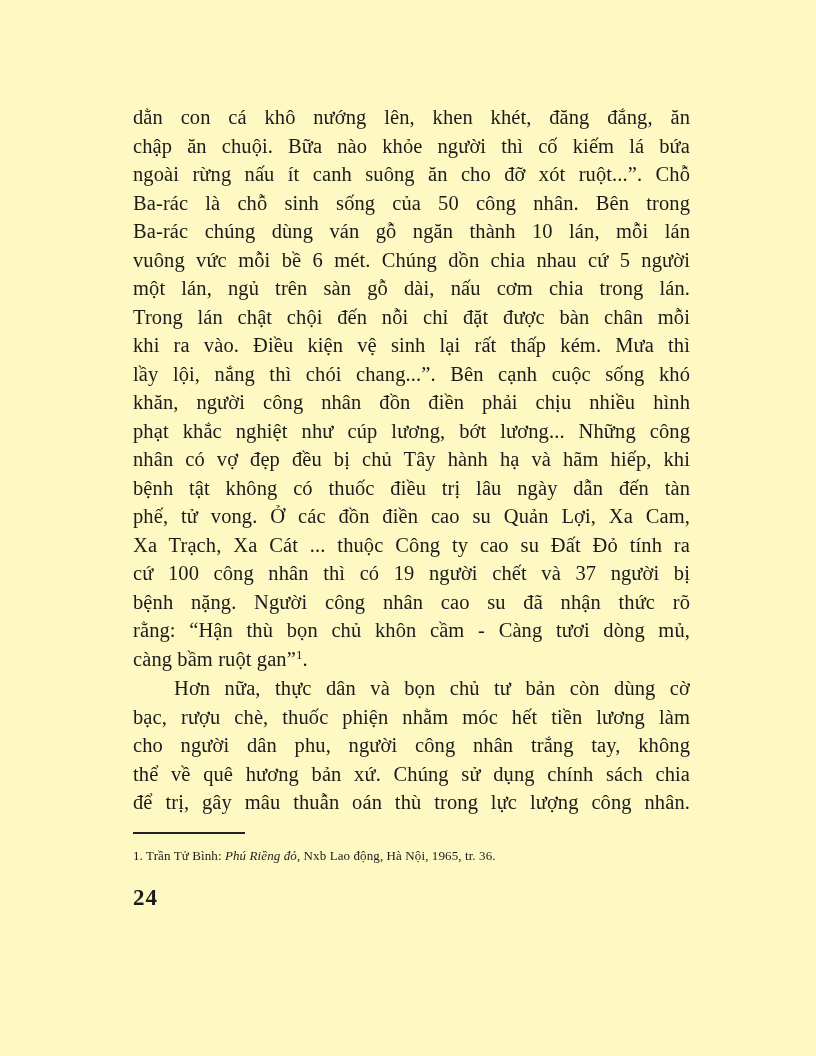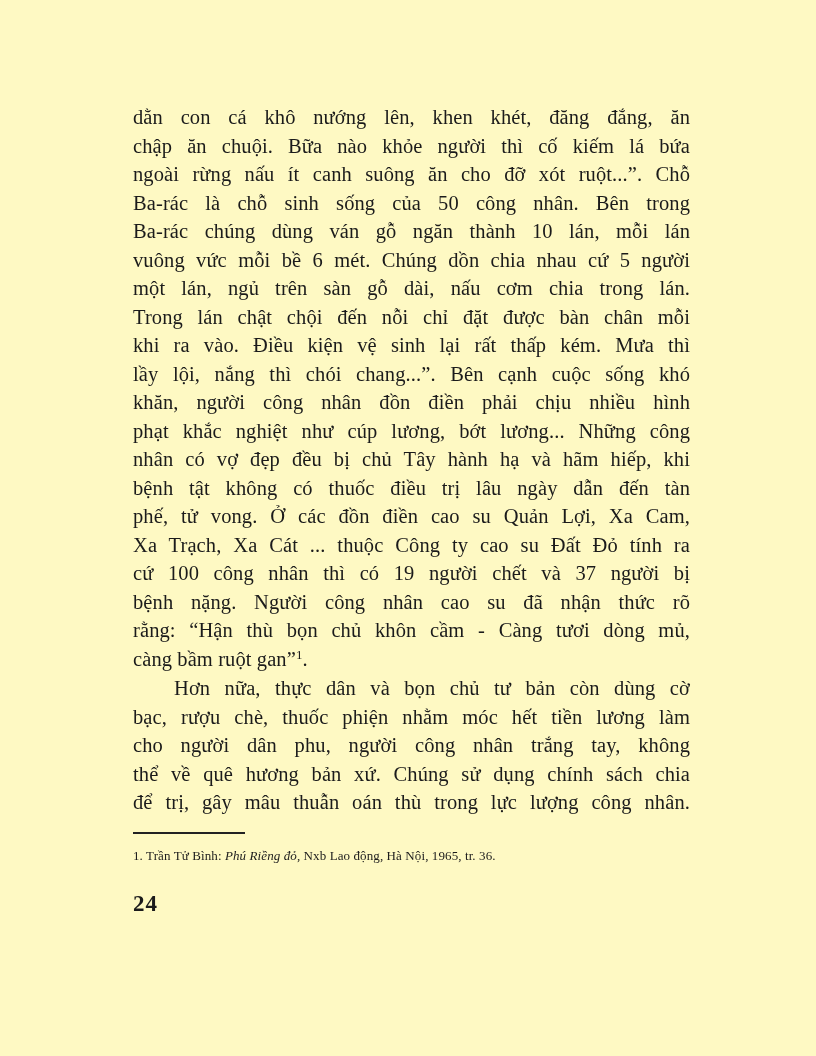--- a/index.html
+++ b/index.html
@@ -46,21 +46,21 @@
   }
   .footnote {
     margin-top: 10px;
     font-size: 13px;
     line-height: 24px;
     text-align: left;
     letter-spacing: 0.1px;
   }
   .footnote .fn-title { font-style: italic; }
   .pagenum {
-    margin-top: 23px;
+    margin-top: 17px;
     font-size: 23px;
     font-weight: 700;
     letter-spacing: 1px;
   }
 </style>
 </head>
 <body>
 
 <div class="page">
   <div class="textblock">

